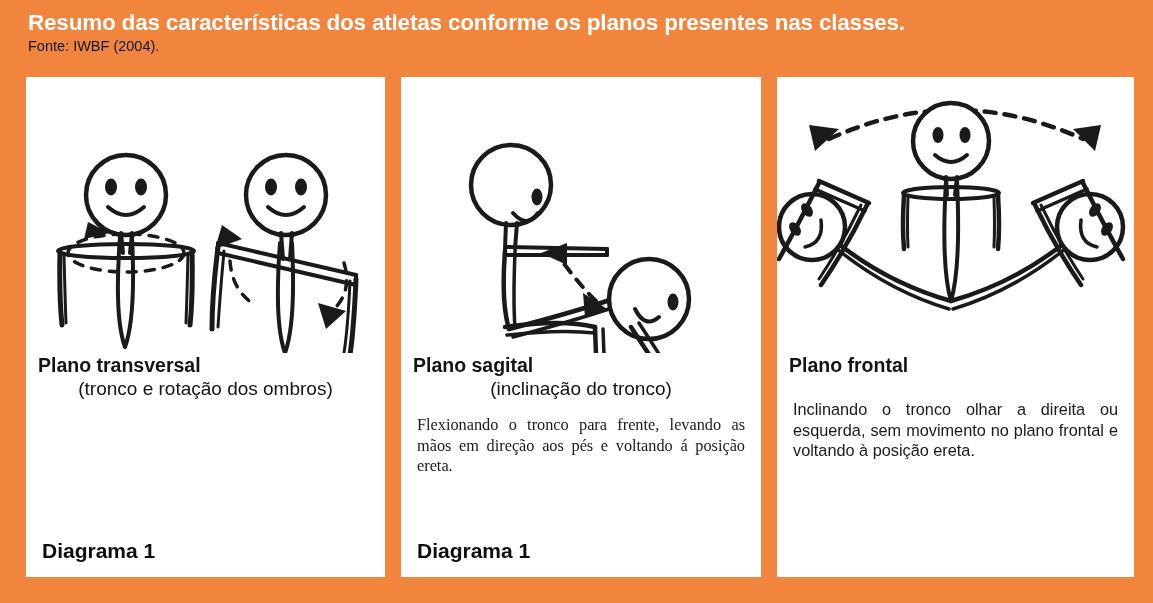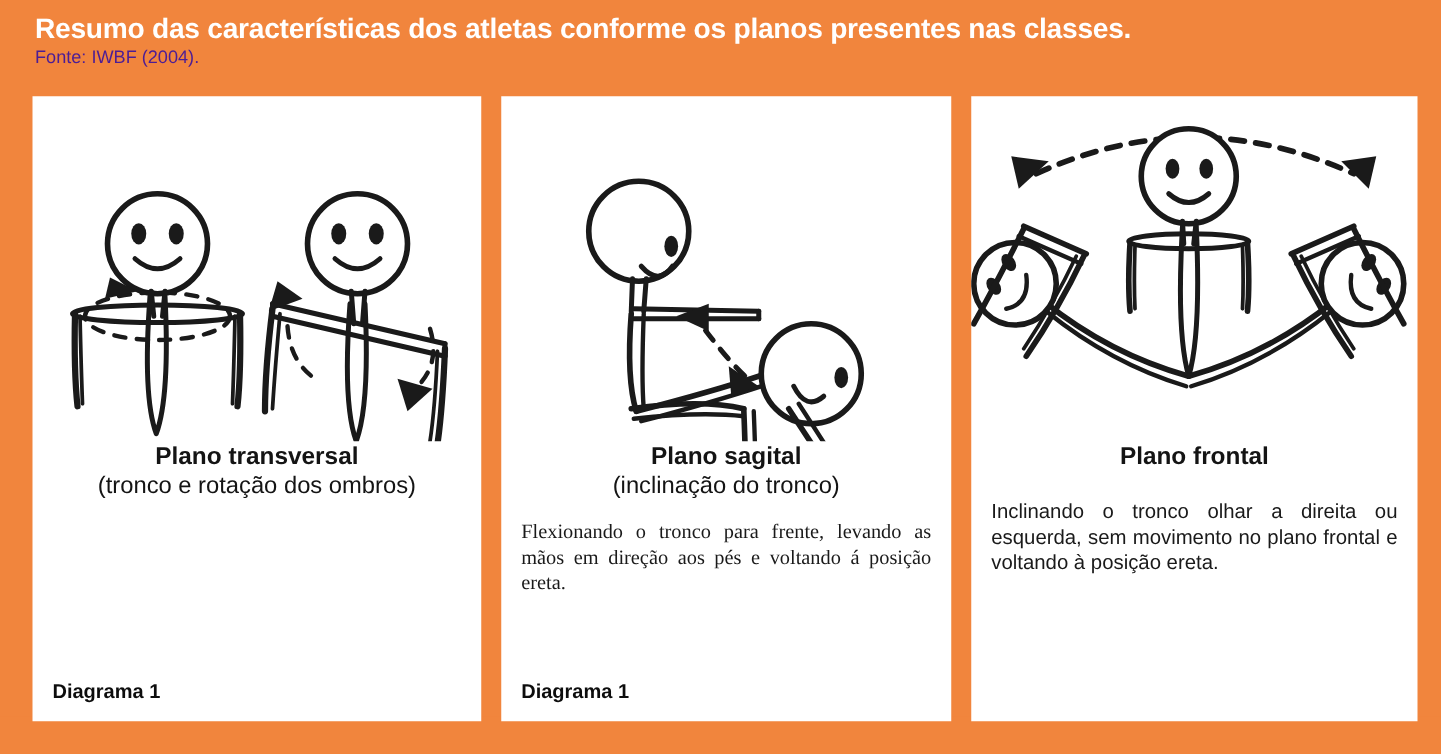--- a/index.html
+++ b/index.html
@@ -11,54 +11,54 @@
     overflow:hidden;
   }
   #root { position:relative; width:1153px; height:573px; background:#F1853D; }
 
   .hdr { position:absolute; left:28px; top:10px; width:1110px; }
   .hdr-title {
     color:#FFFFFF; font-weight:bold; font-size:22.5px; line-height:26px;
     letter-spacing:-0.2px; white-space:nowrap;
   }
   .hdr-sub {
-    color:#4c1d95; font-size:14.5px; line-height:18px; margin-top:1px;
+    color:#0f172a; font-size:14.5px; line-height:18px; margin-top:1px;
   }
 
   .panels { position:absolute; left:26px; top:77px; width:1108px; height:500px;
             display:flex; gap:16px; }
   .panel {
     background:#FFFFFF; position:relative;
     display:flex; flex-direction:column;
   }
   .panel-1 { width:359px; }
   .panel-2 { width:360px; }
   .panel-3 { width:357px; }
 
   .art { position:relative; height:276px; flex:0 0 auto; }
   .art svg { display:block; width:100%; height:100%; }
 
   .capt { padding:0 12px; }
   .plane-name {
-    font-weight:bold; font-size:19.5px; text-align:center; color:#141414;
+    font-weight:bold; font-size:19.5px; color:#141414;
     line-height:24px;
   }
   .plane-sub {
     font-size:19px; text-align:center; color:#141414; line-height:25px;
     margin-top:-1px;
   }
   .desc {
     font-size:16.3px; color:#1a1a1a; line-height:20.5px;
     text-align:justify; text-align-last:left;
     margin-top:10px; padding:0 4px;
   }
   .panel-2 .desc { margin-top:14px;font-family:Liberation Serif, serif; }
   .panel-3 .desc { margin-top:22px; }
   .diag-label {
-    font-weight:bold; font-size:16px; color:#0d0d0d;
+    font-weight:bold; font-size:21px; color:#0d0d0d;
     padding:0 16px;
     position:absolute; left:0; bottom:14px;
   }
   .panel-1 .diag-label { bottom:14px; }
   .panel-2 .diag-label { bottom:14px; }
   .panel-3 .diag-label { bottom:14px; }
 </style>
 </head>
 <body>
 

